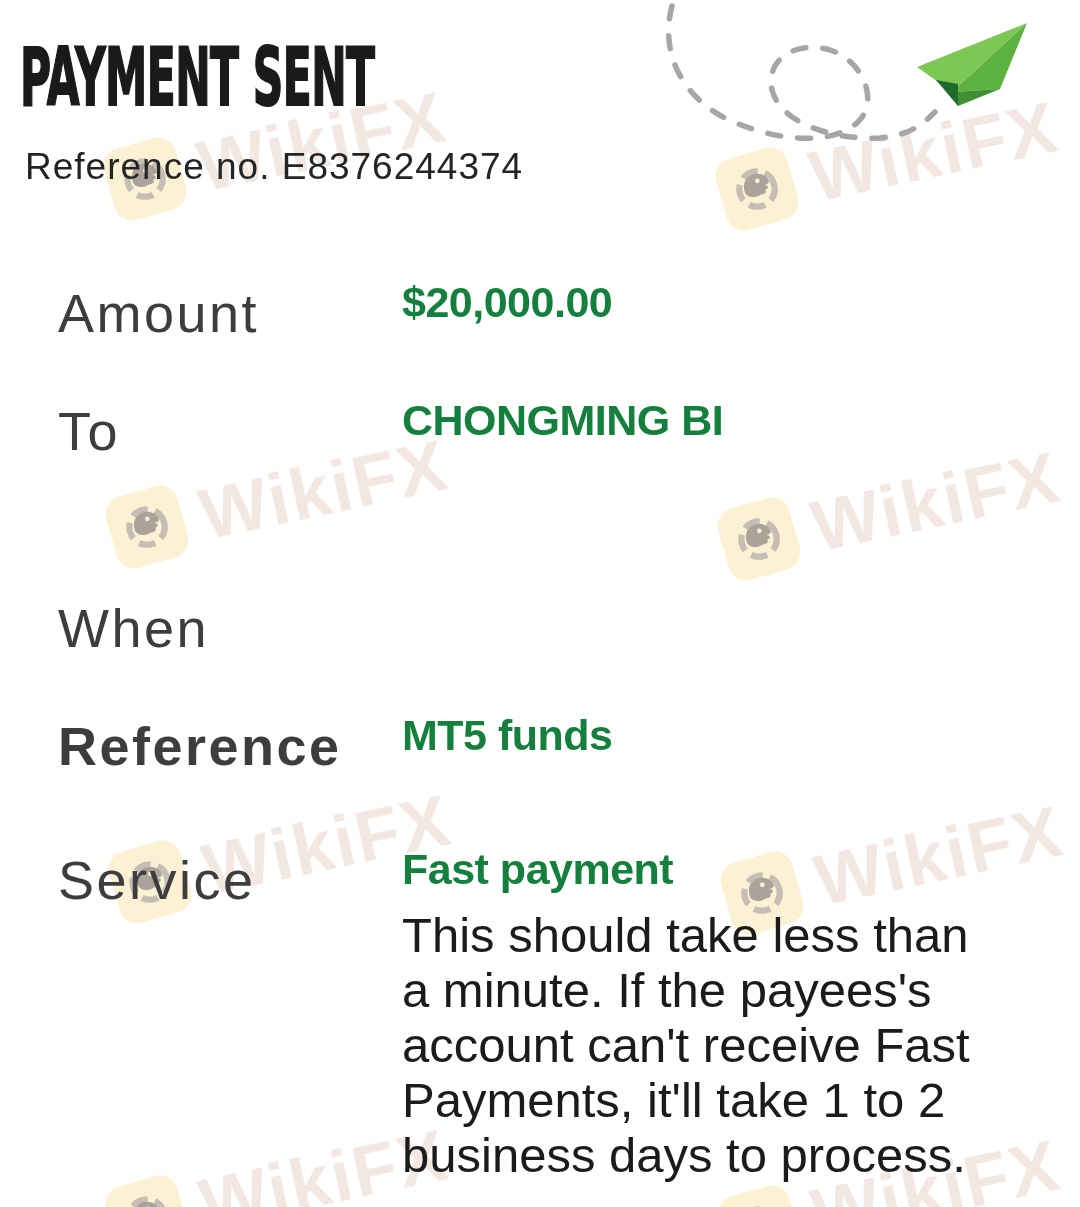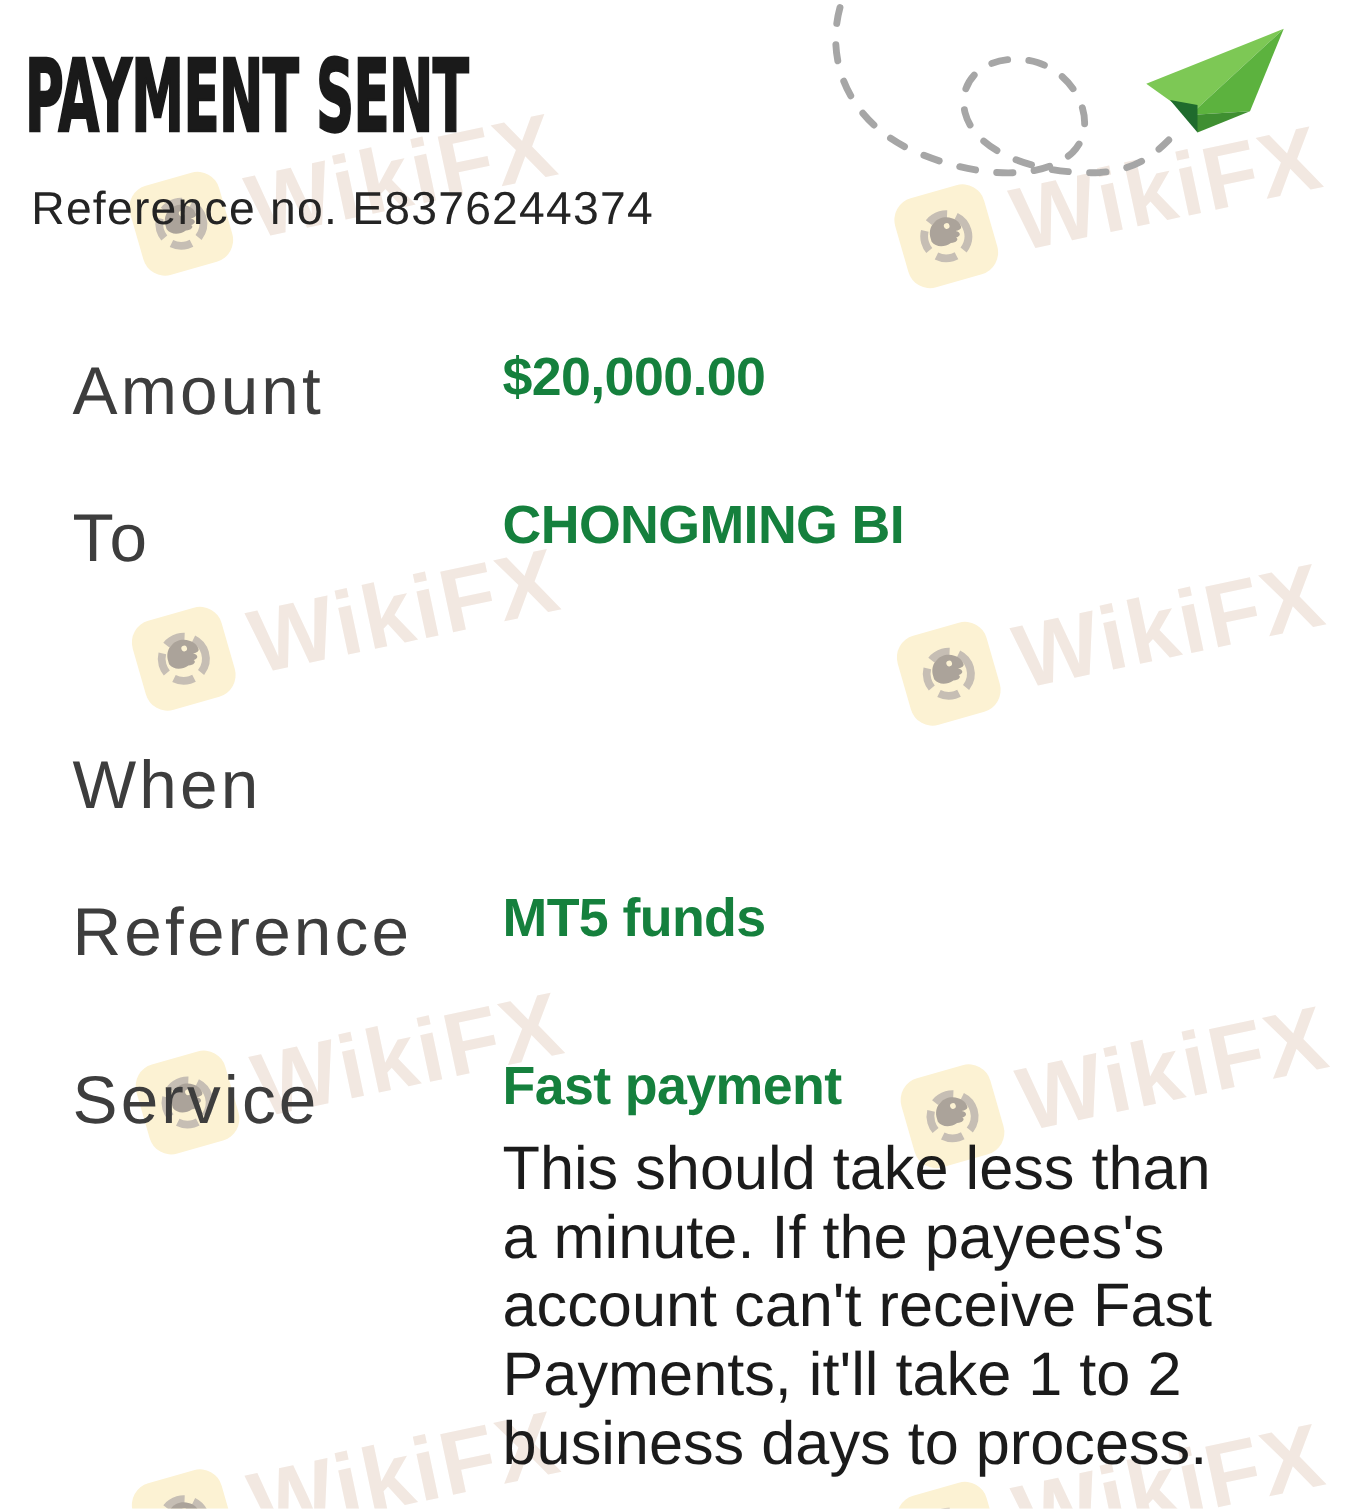--- a/index.html
+++ b/index.html
@@ -189,21 +189,21 @@
     </svg>
 
     <div class="lbl" style="top:282px;">Amount</div>
     <div class="val" style="top:278px;">$20,000.00</div>
 
     <div class="lbl" style="top:400px;">To</div>
     <div class="val" style="top:396px;">CHONGMING BI</div>
 
     <div class="lbl" style="top:597px;">When</div>
 
-    <div class="lbl" style="top:715px;">Reference</div>
+    <div class="lbl" style="top:715px;font-weight:bold;">Reference</div>
     <div class="val" style="top:711px;">MT5 funds</div>
 
     <div class="lbl" style="top:849px;">Service</div>
     <div class="val" style="top:845px;">Fast payment</div>
     <div class="svc-desc">This should take less than a minute. If the payees's account can't receive Fast Payments, it'll take 1 to 2 business days to process.</div>
 
   </div>
 </div>
 
 </body></html>

